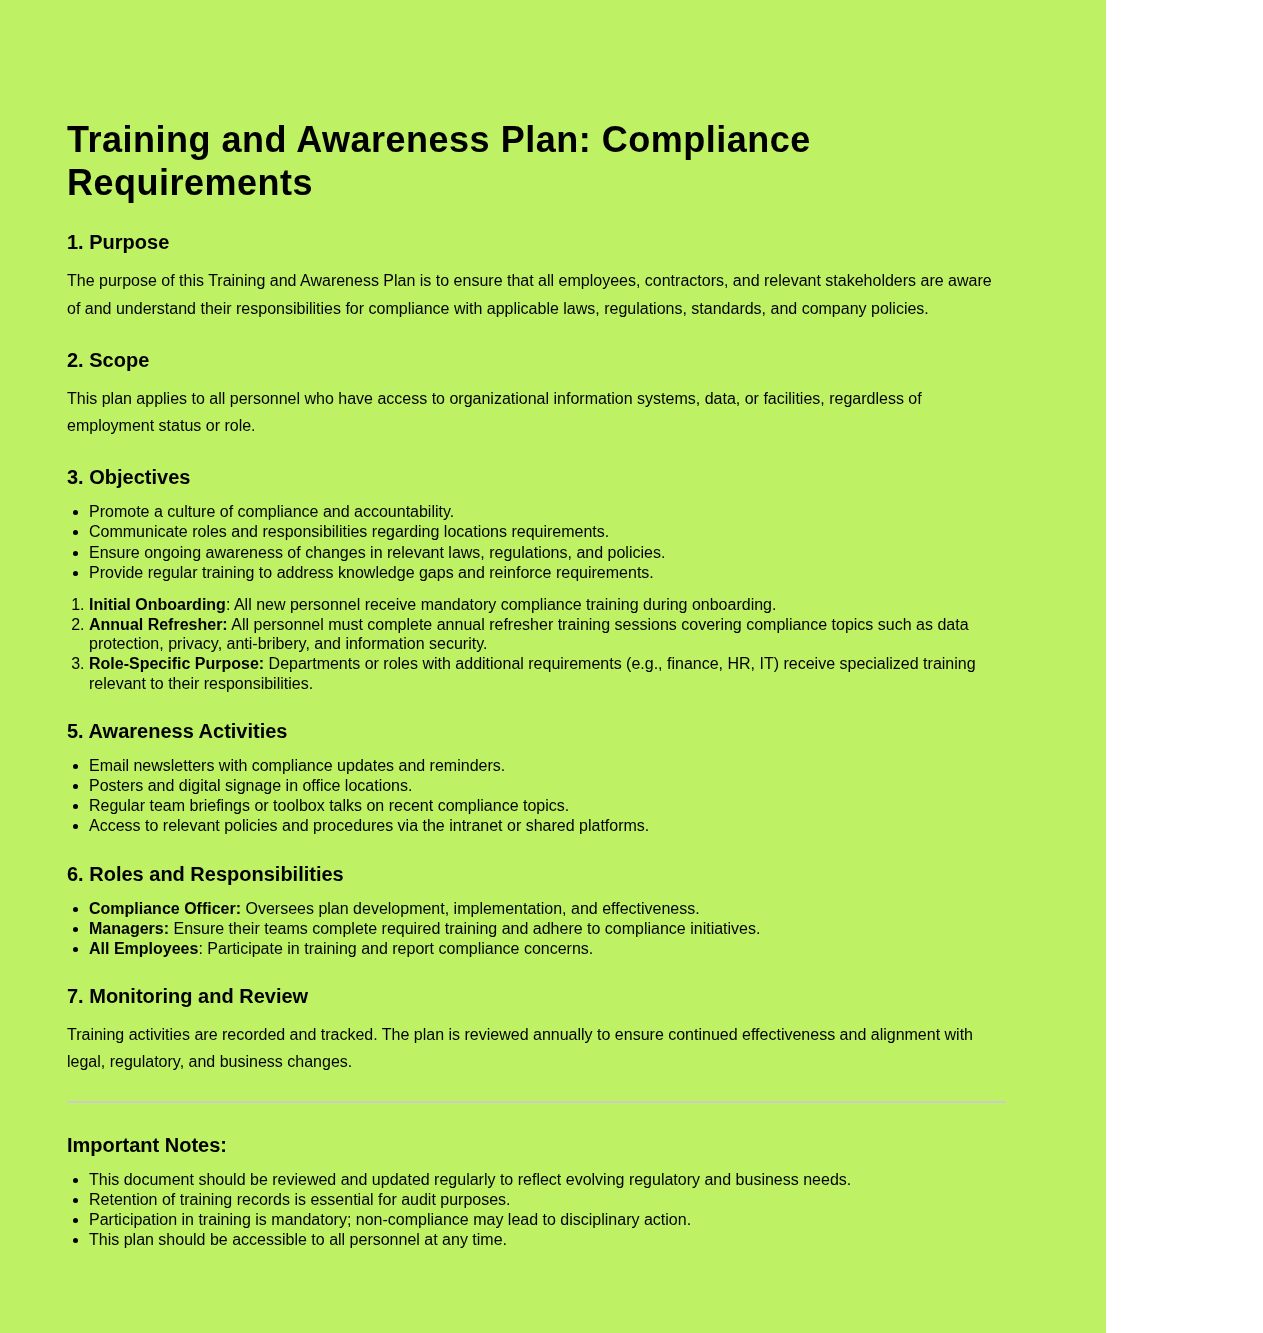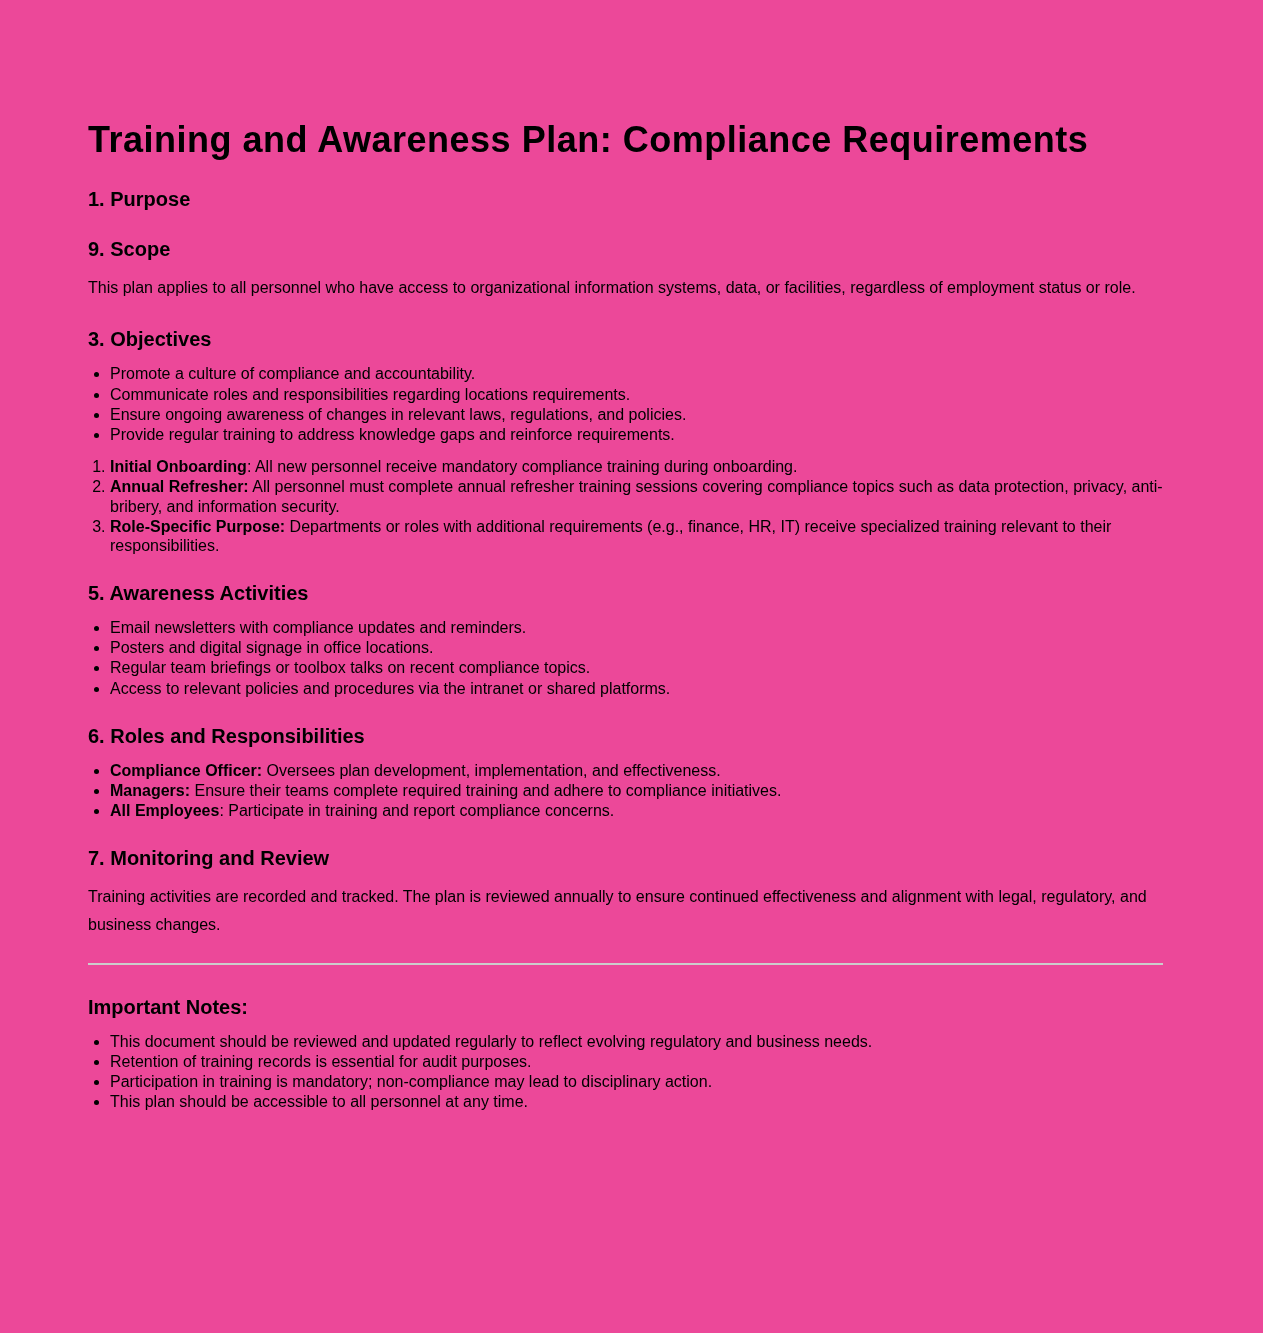--- a/index.html
+++ b/index.html
@@ -1,25 +1,25 @@
 <!DOCTYPE html>
 <html><head>
 <meta charset="utf-8">
 <style>
   html, body {
     margin: 0;
     padding: 0;
     background: #ffffff;
   }
   .page {
-    width: 1263px;
+    width: 1106px;
     min-height: 1333px;
     box-sizing: border-box;
-    padding: 118px 100px 60px 88px;
-    background: #ec4899;
+    padding: 118px 100px 60px 67px;
+    background: #bef264;
     color: #000000;
     font-family: "Liberation Sans", "DejaVu Sans", sans-serif;
     font-size: 16px;
   }
   h1 {
     font-size: 36px;
     line-height: 1.2;
     font-weight: 700;
     letter-spacing: 0.5px;
     margin: 0 0 26px 0;
@@ -59,24 +59,25 @@
 </style>
 </head>
 <body>
 
 <div class="page">
 
   <h1>Training and Awareness Plan: Compliance Requirements</h1>
 
   <section>
     <h2>1. Purpose</h2>
+    <p class="body-text">The purpose of this Training and Awareness Plan is to ensure that all employees, contractors, and relevant stakeholders are aware of and understand their responsibilities for compliance with applicable laws, regulations, standards, and company policies.</p>
   </section>
 
   <section>
-    <h2>9. Scope</h2>
+    <h2>2. Scope</h2>
     <p class="body-text">This plan applies to all personnel who have access to organizational information systems, data, or facilities, regardless of employment status or role.</p>
   </section>
 
   <section>
     <h2>3. Objectives</h2>
     <ul class="doc-list">
       <li>Promote a culture of compliance and accountability.</li>
       <li>Communicate roles and responsibilities regarding locations requirements.</li>
       <li>Ensure ongoing awareness of changes in relevant laws, regulations, and policies.</li>
       <li>Provide regular training to address knowledge gaps and reinforce requirements.</li>

